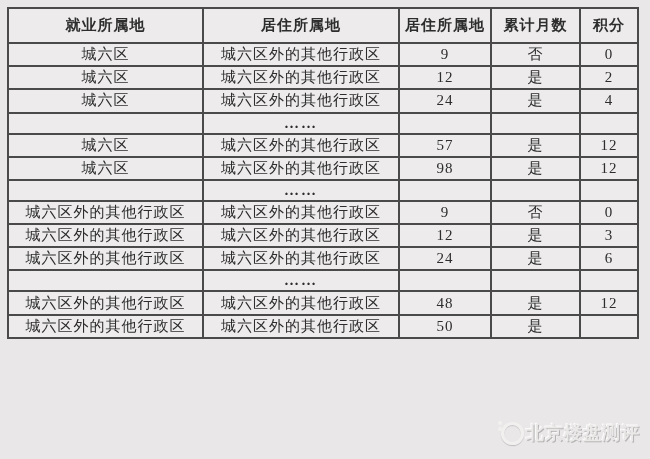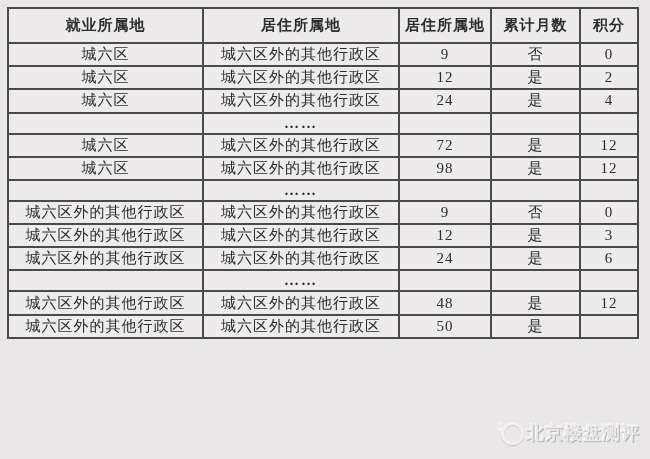--- a/index.html
+++ b/index.html
@@ -137,21 +137,21 @@
         <tr class="ellipsis-row">
           <td></td>
           <td>……</td>
           <td></td>
           <td></td>
           <td></td>
         </tr>
         <tr>
           <td>城六区</td>
           <td>城六区外的其他行政区</td>
-          <td>72</td>
+          <td>57</td>
           <td>是</td>
           <td>12</td>
         </tr>
         <tr>
           <td>城六区</td>
           <td>城六区外的其他行政区</td>
           <td>98</td>
           <td>是</td>
           <td>12</td>
         </tr>

